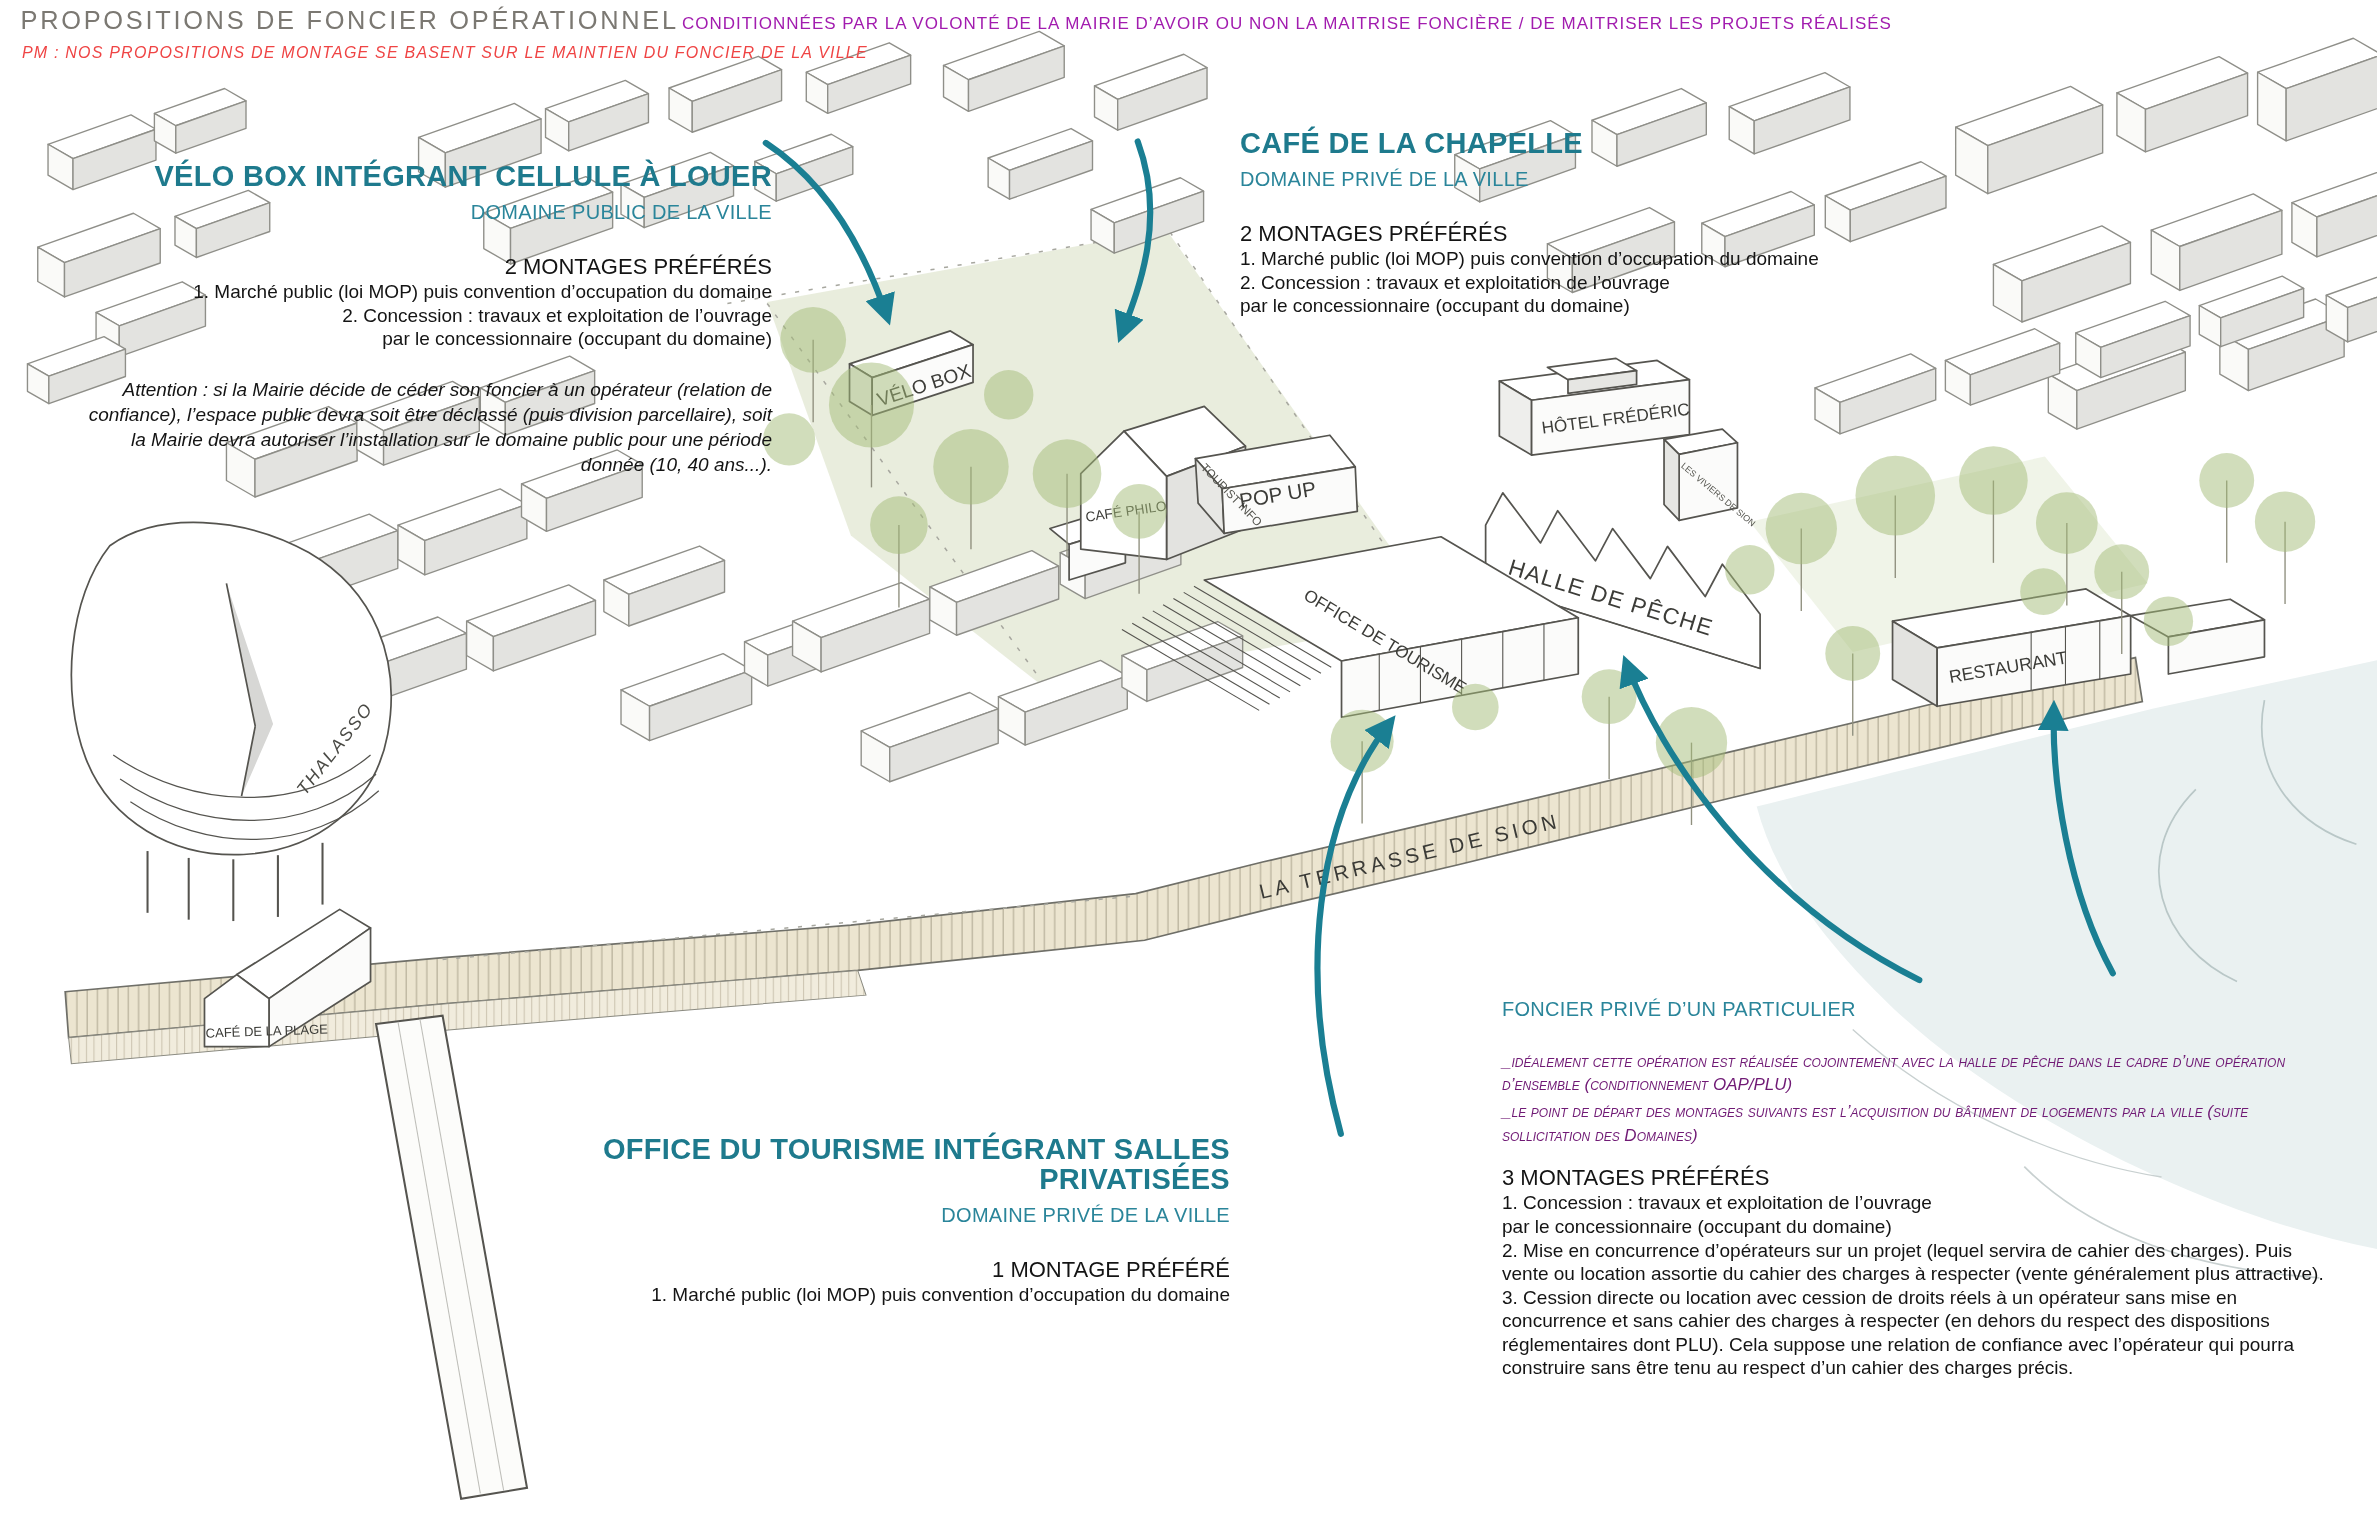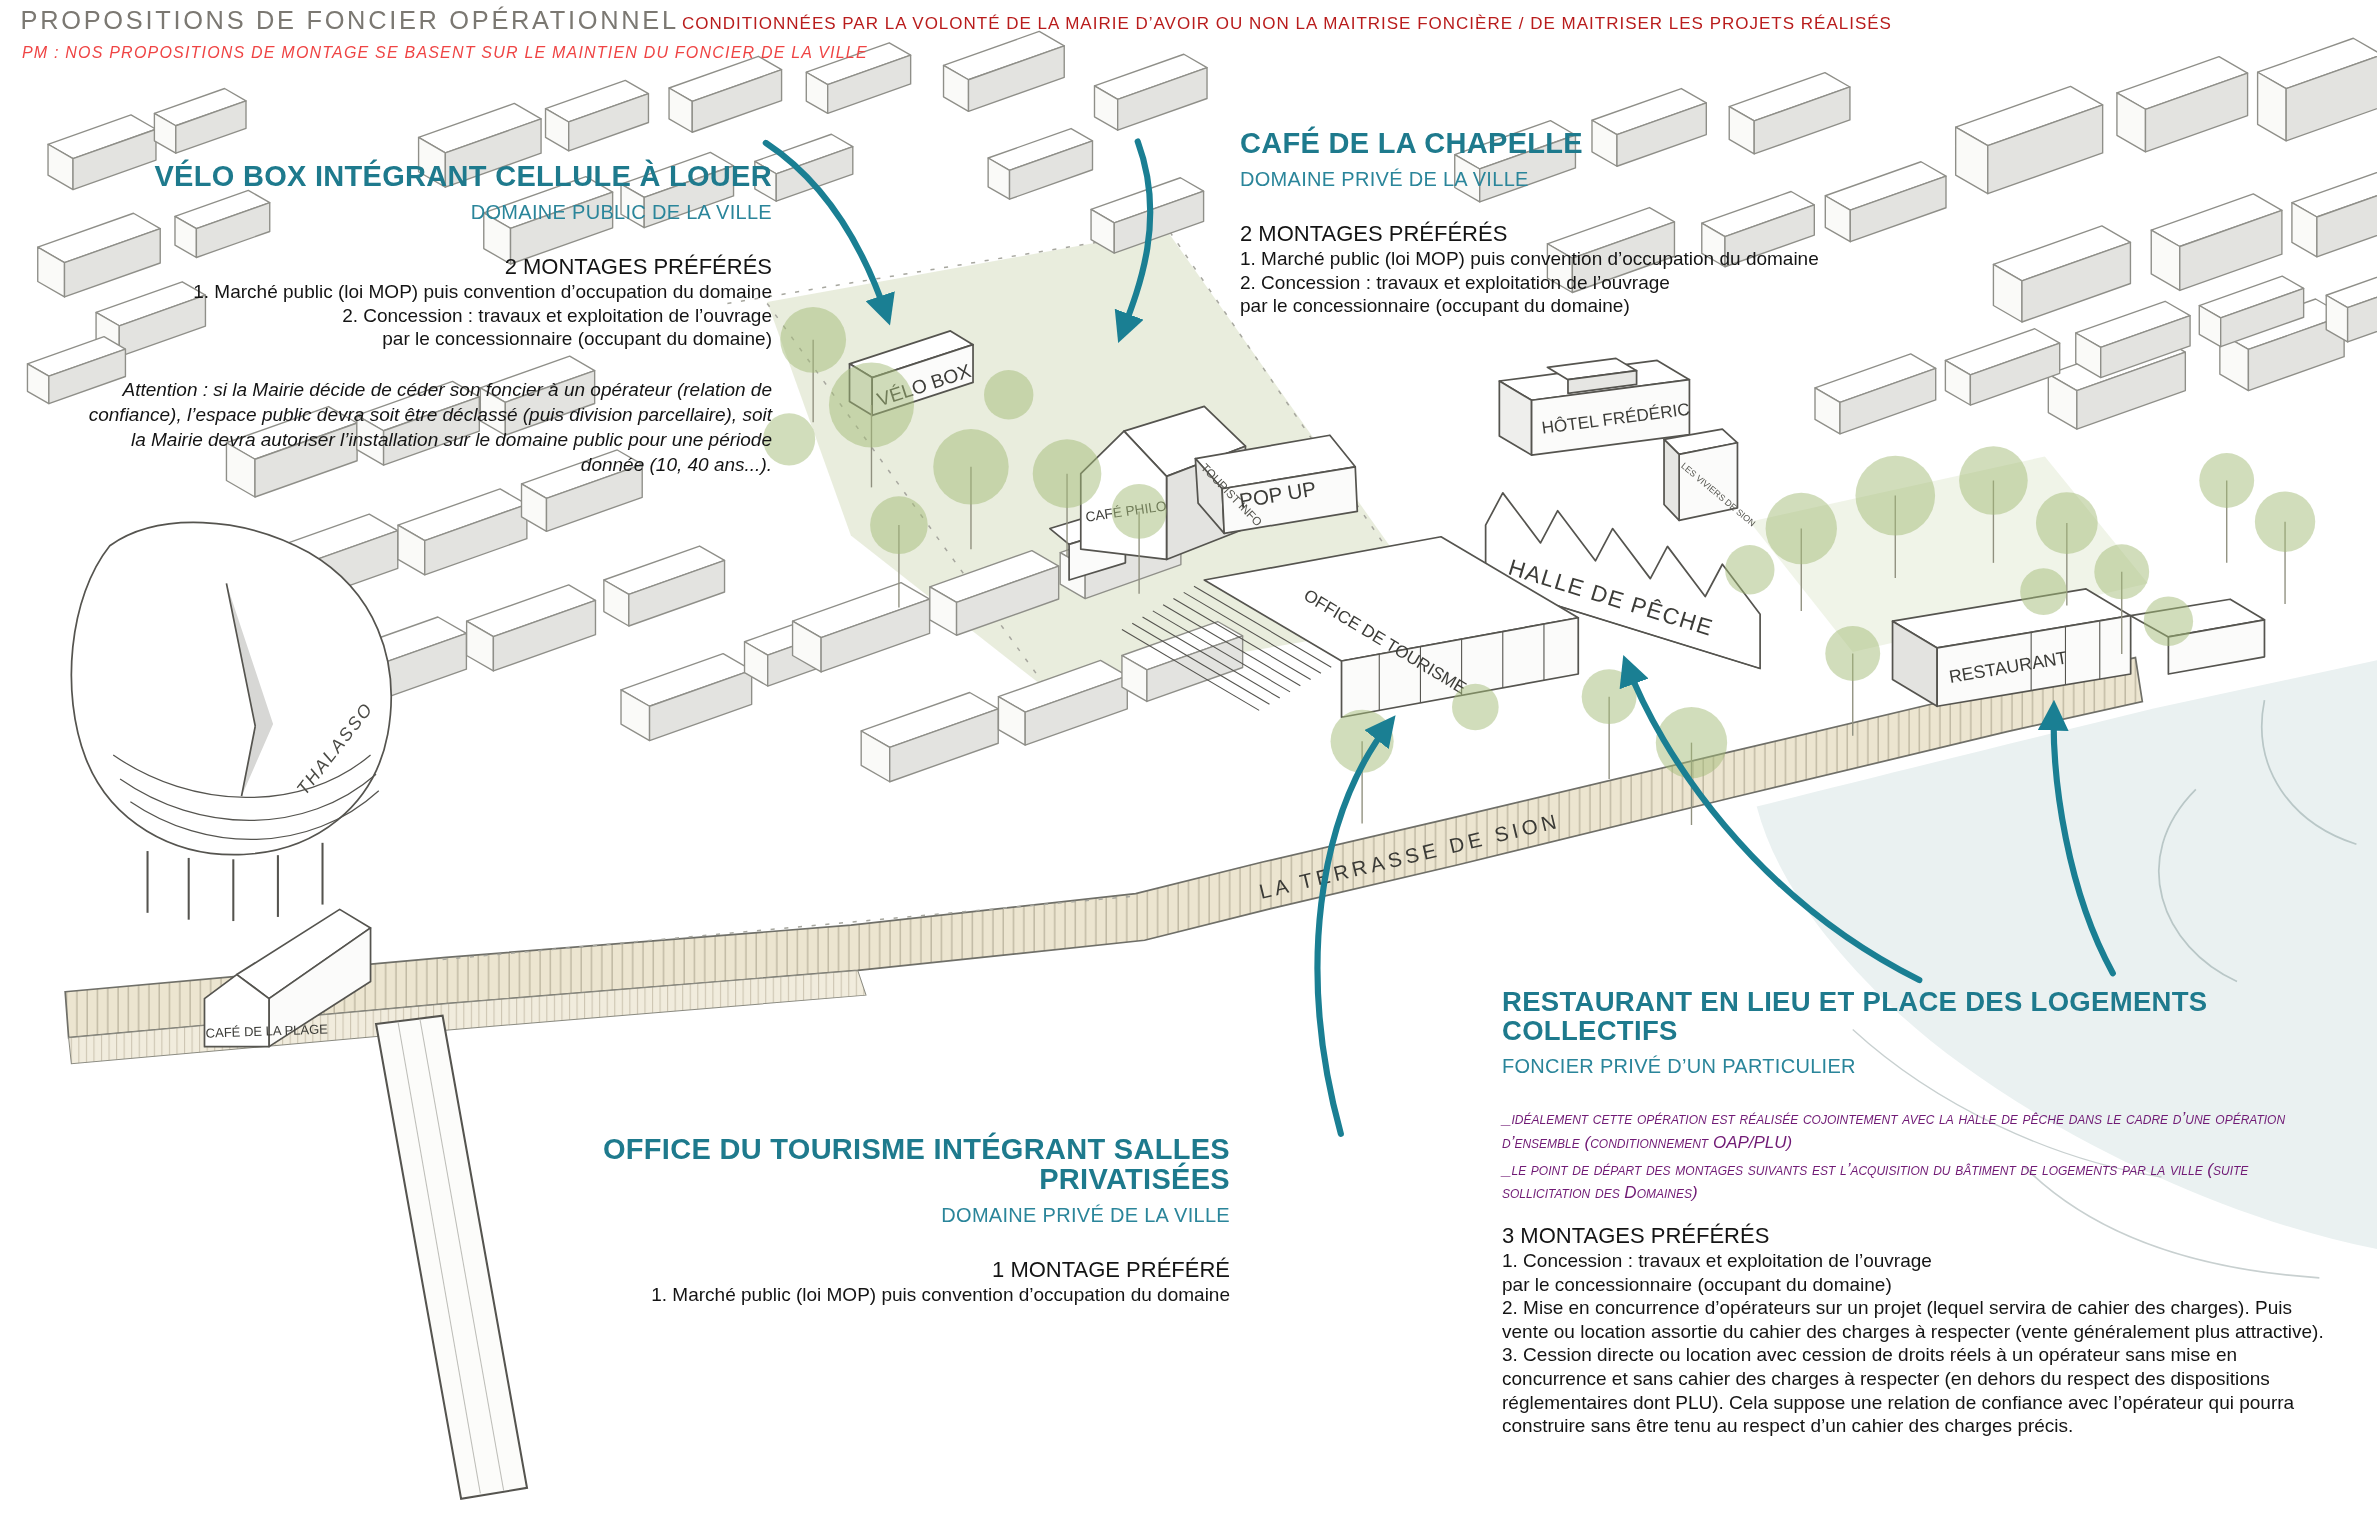--- a/index.html
+++ b/index.html
@@ -4,21 +4,21 @@
 <style>
   html,body{margin:0;padding:0;background:#ffffff;}
   .canvas{
     position:relative;width:2377px;height:1534px;background:#ffffff;overflow:hidden;
     font-family:"Liberation Sans",sans-serif;color:#1a1a1a;
   }
   .canvas svg.map{position:absolute;left:0;top:0;}
   
   .hdr{position:absolute;left:20.6px;top:5.5px;white-space:nowrap;}
   .hdr .h-big{font-size:25.4px;letter-spacing:2.7px;color:#7b7872;}
-  .hdr .h-small{font-size:17px;letter-spacing:1px;color:#b91c1c;}
+  .hdr .h-small{font-size:17px;letter-spacing:1px;color:#a21caf;}
   .hdr2{position:absolute;left:22px;top:44px;font-size:16px;font-style:italic;
         letter-spacing:1.2px;color:#ef4444;white-space:nowrap;}
   
   .anno{position:absolute;}
   .align-r{text-align:right;}
   .anno .title{font-size:29px;font-weight:bold;color:#1e7a8d;letter-spacing:0.3px;line-height:1.05;}
   .anno .title.sm{font-size:27.5px;}
   .anno .sub{font-size:20px;color:#2a859a;margin-top:9.6px;letter-spacing:0.3px;}
   .anno .heading{font-size:22px;color:#141414;margin-top:30px;}
   .anno .heading.tight{margin-top:18px;}
@@ -427,21 +427,20 @@
   </div>
 
   <div class="anno align-r" style="right:1147px;top:1134px;width:769px;">
     <div class="title">OFFICE DU TOURISME INTÉGRANT SALLES PRIVATISÉES</div>
     <div class="sub">DOMAINE PRIVÉ DE LA VILLE</div>
     <div class="heading">1 MONTAGE PRÉFÉRÉ</div>
     <div class="line">1. Marché public (loi MOP) puis convention d’occupation du domaine</div>
   </div>
 
   <div class="anno" style="left:1502px;top:988px;width:837px;">
-    <div class="title sm">RESTAURANT EN LIEU ET PLACE DES LOGEMENTS COLLECTIFS</div>
     <div class="sub">FONCIER PRIVÉ D’UN PARTICULIER</div>
     <div class="sc-wrap">
       <div class="sc">_idéalement cette opération est réalisée cojointement avec la halle de pêche dans le cadre d’une opération d’ensemble (conditionnement OAP/PLU)</div>
       <div class="sc">_le point de départ des montages suivants est l’acquisition du bâtiment de logements par la ville (suite sollicitation des Domaines)</div>
     </div>
     <div class="heading tight">3 MONTAGES PRÉFÉRÉS</div>
     <div class="line">1. Concession : travaux et exploitation de l’ouvrage</div>
     <div class="line">par le concessionnaire (occupant du domaine)</div>
     <div class="line">2. Mise en concurrence d’opérateurs sur un projet (lequel servira de cahier des charges). Puis vente ou location assortie du cahier des charges à respecter (vente généralement plus attractive).</div>
     <div class="line">3. Cession directe ou location avec cession de droits réels à un opérateur sans mise en concurrence et sans cahier des charges à respecter (en dehors du respect des dispositions réglementaires dont PLU). Cela suppose une relation de confiance avec l’opérateur qui pourra construire sans être tenu au respect d’un cahier des charges précis.</div>

